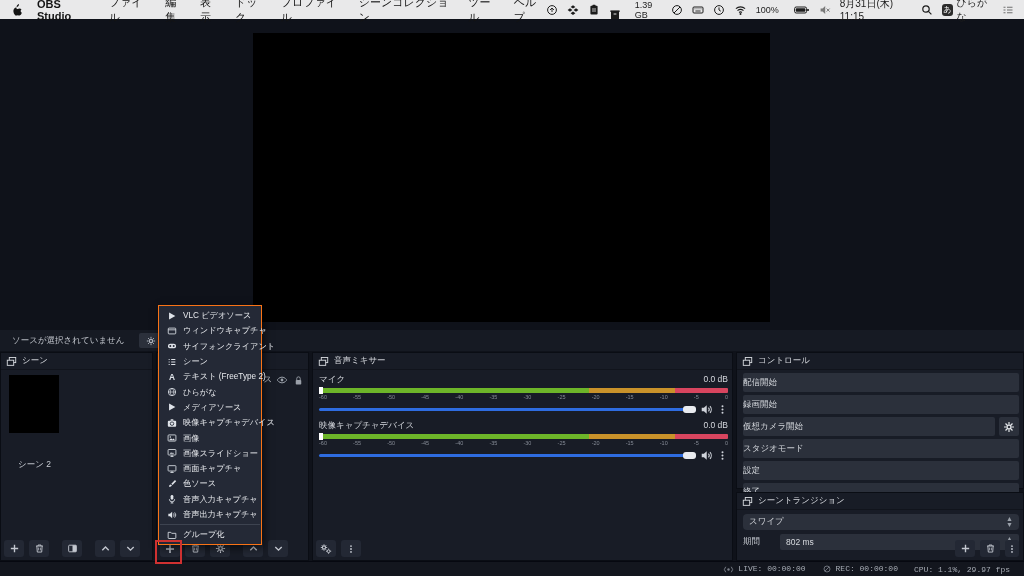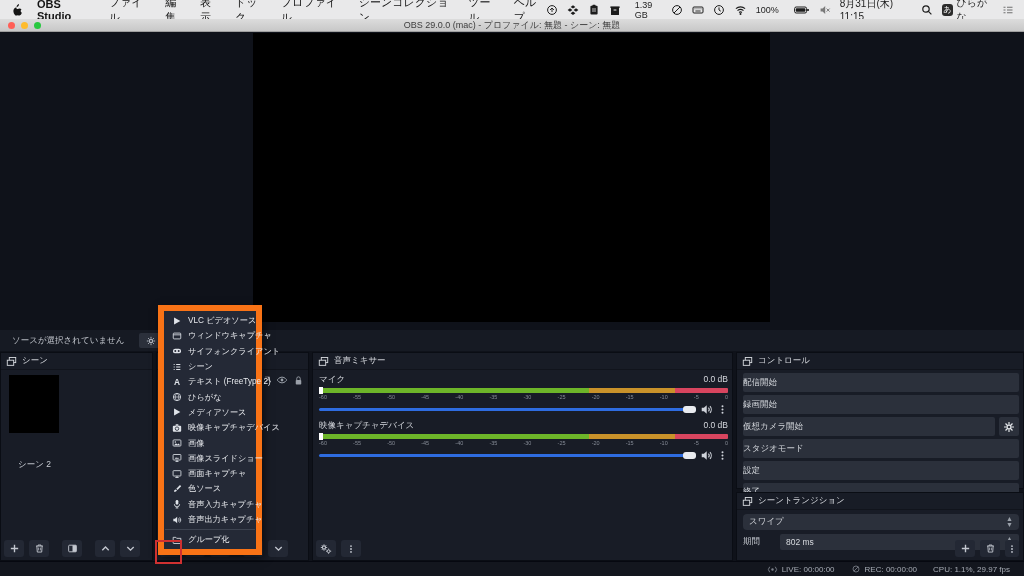--- a/index.html
+++ b/index.html
@@ -86,35 +86,35 @@
   .tsel .arr { margin-left:auto; color:#9aa0a9; font-size:7px; line-height:6px; text-align:center; }
   .durrow { position:absolute; left:6px; top:41px; width:276px; height:16px; display:flex; align-items:center; gap:20px;
     font-size:8.5px; color:#c9cdd4; }
   .durbox { flex:1; height:16px; background:#2b303b; border-radius:2px; display:flex; align-items:center;
     padding:0 6px; color:#d8dbe0; }
   .durbox .arr { margin-left:auto; color:#9aa0a9; font-size:7px; line-height:6px; text-align:center; }
   .ttools { position:absolute; right:4px; bottom:3px; display:flex; gap:5px; }
 
   
   #srcmenu { position:absolute; left:158px; top:305px; width:104px; background:#242936;
-    border:6px solid #f97316; box-shadow:2px 3px 8px rgba(0,0,0,.6); z-index:30; padding:2px 0; }
+    border:1px solid #f97316; box-shadow:2px 3px 8px rgba(0,0,0,.6); z-index:30; padding:2px 0; }
   .mi { display:flex; align-items:center; gap:6px; height:15.3px; padding:0 8px;
     font-size:8.2px; color:#e8eaee; white-space:nowrap; }
   .mi .ic { color:#dfe3e9; }
   .msep { height:1px; background:#3d4350; margin:2px 1px; }
 
   
   #annot { position:absolute; left:155px; top:540px; width:27px; height:24px;
     border:2px solid #cf3131; z-index:40; }
 
   
   #statusbar { position:absolute; left:0; top:561px; width:1024px; height:15px; background:#13161e;
     border-top:1px solid #060810; display:flex; align-items:center; justify-content:flex-end;
     gap:16px; padding-right:14px; font-size:8px; color:#a7acb5; }
-  #statusbar .sitem { display:flex; align-items:center; gap:4px; }
+  #statusbar .sitem { display:flex; align-items:flex-start; gap:4px;font-family:Liberation Mono, monospace; }
   #statusbar .ic { color:#7d828c; }
 </style>
 </head>
 <body>
 
 <svg width="0" height="0" style="position:absolute">
   <defs>
     <symbol id="i-apple" viewBox="0 0 12 12">
         <path fill="currentColor" d="M8.3 1c-.6.1-1.3.5-1.7 1-.3.4-.6 1-.5 1.6.7 0 1.3-.4 1.7-.9.4-.4.6-1 .5-1.7zM6 4.2c-1 0-2 .6-2.5 1.6-.8 1.4-.2 3.5.6 4.6.4.6.9 1.2 1.5 1.2.6 0 .9-.4 1.6-.4s1 .4 1.6.4 1.1-.6 1.5-1.1c.3-.5.5-.9.6-1.4-1.2-.5-1.5-2.3-.3-3-.4-.6-1.1-1-1.8-1-.7 0-1.2.4-1.5.4-.3 0-.8-.3-1.3-.3z"></path>
       </symbol>
@@ -298,21 +298,21 @@
     <div class="mright">
       <svg class="ic" width="12" height="12">
           <use href="#i-circlearrow"></use>
         </svg>
       <svg class="ic" width="12" height="12">
           <use href="#i-dropbox"></use>
         </svg>
       <svg class="ic" width="12" height="12">
           <use href="#i-clipboard"></use>
         </svg>
-      <span class="sitem" style="display:flex;align-items:center;gap:14px">
+      <span class="sitem" style="display:flex;align-items:flex-end;gap:14px">
         <svg class="ic" width="12" height="12">
             <use href="#i-bin"></use>
           </svg>
         <span style="font-size:9px">1.39 GB</span>
       </span>
       <svg class="ic" width="12" height="12">
           <use href="#i-dnd"></use>
         </svg>
       <svg class="ic" width="12" height="12">
           <use href="#i-keyboard"></use>
@@ -339,28 +339,20 @@
       <span style="display:flex;align-items:center;gap:4px">
         <span class="inputbadge">あ</span>
         <span>ひらがな</span>
       </span>
       <svg class="ic" width="12" height="12" style="color:#6f6f6f">
           <use href="#i-listlines"></use>
         </svg>
     </div>
   </div>
 
-  <div id="titlebar">
-    <span id="wtitle">OBS 29.0.0 (mac) - プロファイル: 無題 - シーン: 無題</span>
-    <div class="lights">
-      <span class="light lr"></span>
-      <span class="light ly"></span>
-      <span class="light lg"></span>
-    </div>
-  </div>
 
   <div id="canvas"></div>
 
   <div id="contextbar">
     <span class="msg">ソースが選択されていません</span>
     <span class="props-btn">
       <svg class="ic" width="10" height="10">
           <use href="#i-gear"></use>
         </svg>
       <span>プロパティ</span>

